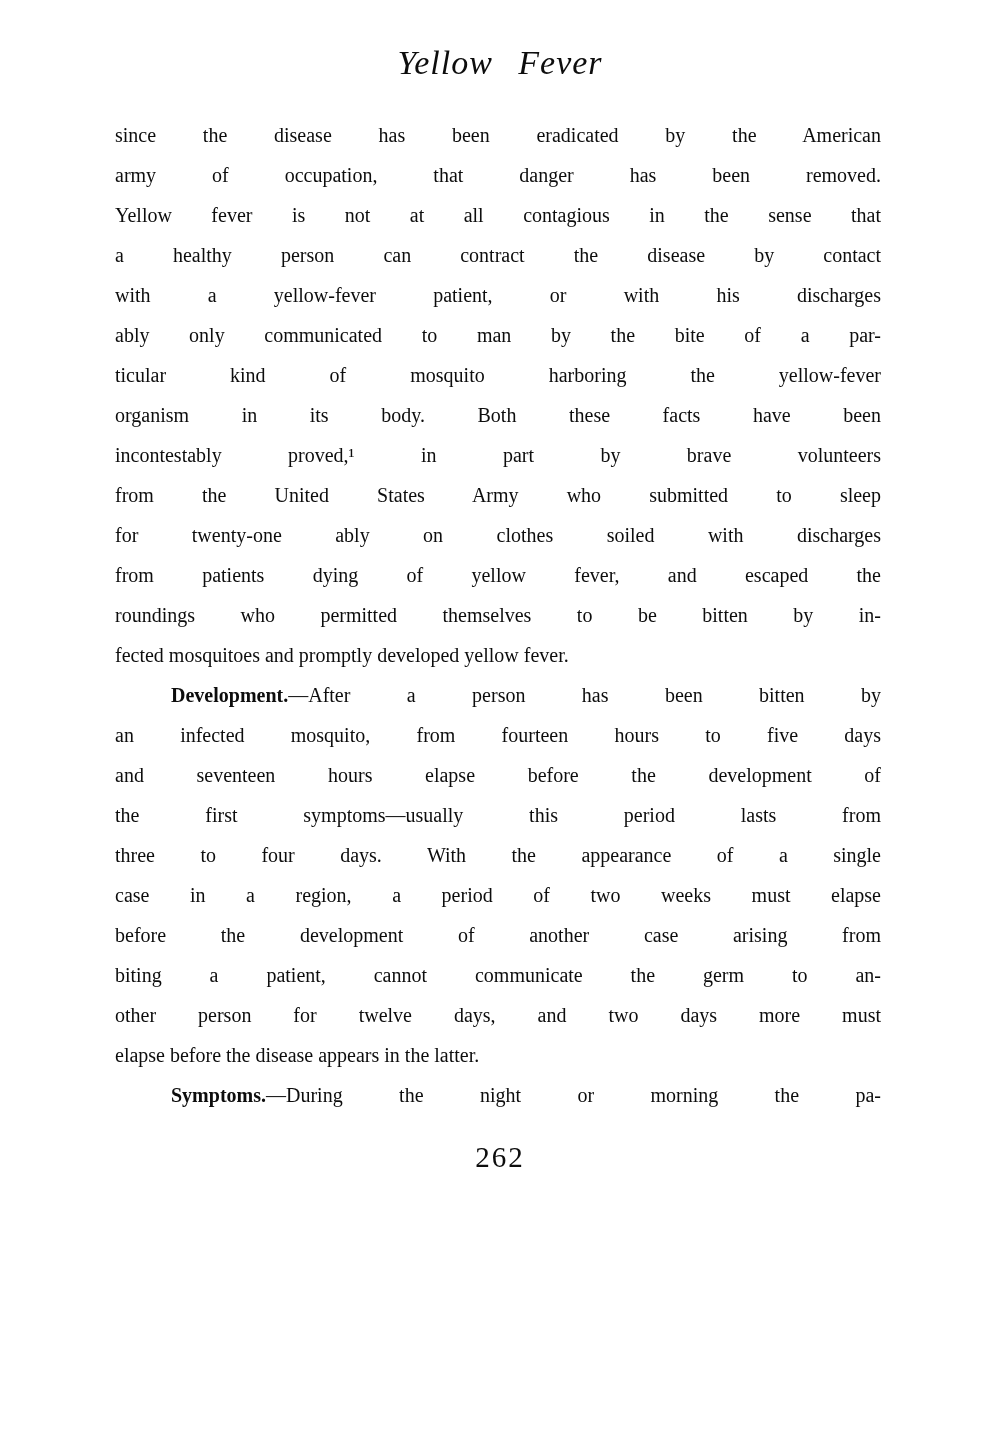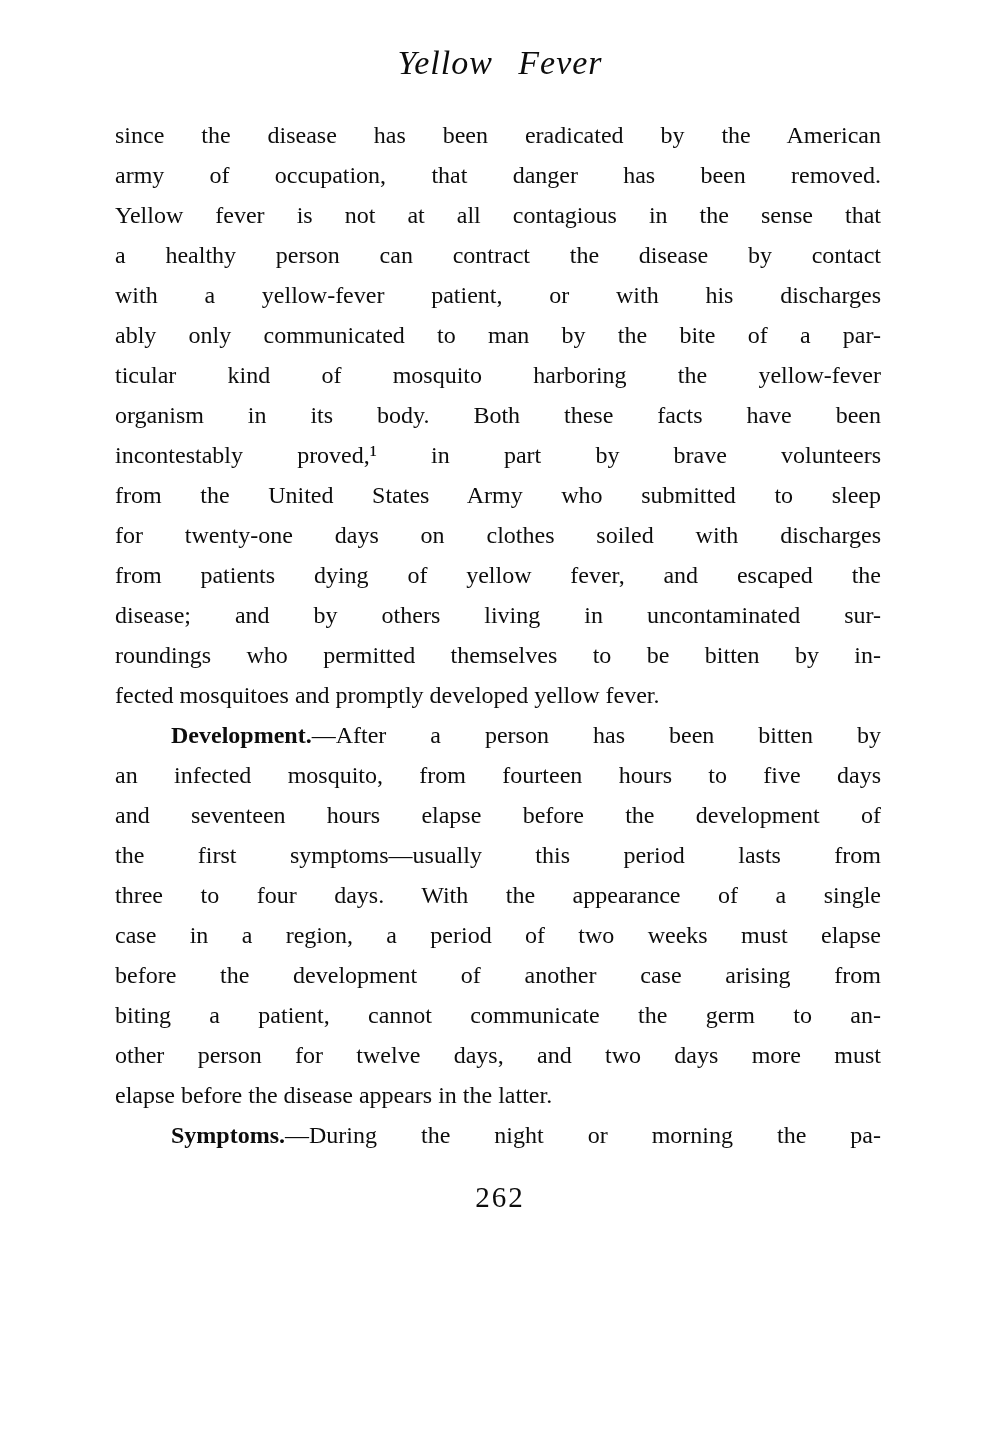--- a/index.html
+++ b/index.html
@@ -17,21 +17,21 @@
     text-align: center;
     font-style: italic;
     font-size: 34px;
     line-height: 38px;
     word-spacing: 16px;
     letter-spacing: 1px;
   }
   .body-text {
     margin: 33px 0 0 115px;
     width: 766px;
-    font-size: 24px;
+    font-size: 20px;
   }
   .line {
     height: 40px;
     line-height: 40px;
     text-align: justify;
     text-align-last: justify;
     overflow: hidden;
     white-space: nowrap;
   }
   .line.last { text-align-last: auto; white-space: normal; }
@@ -62,23 +62,22 @@
     <div class="line"><span>since the disease has been eradicated by the American</span></div>
     <div class="line"><span>army of occupation, that danger has been removed.</span></div>
     <div class="line"><span>Yellow fever is not at all contagious in the sense that</span></div>
     <div class="line"><span>a healthy person can contract the disease by contact</span></div>
     <div class="line"><span>with a yellow-fever patient, or with his discharges</span></div>
     <div class="line"><span>ably only communicated to man by the bite of a par-</span></div>
     <div class="line"><span>ticular kind of mosquito harboring the yellow-fever</span></div>
     <div class="line"><span>organism in its body. Both these facts have been</span></div>
     <div class="line"><span>incontestably proved,¹ in part by brave volunteers</span></div>
     <div class="line"><span>from the United States Army who submitted to sleep</span></div>
-    <div class="line"><span>for twenty-one days on clothes soiled with discharges</span></div>
+    <div class="line"><span>for twenty-one ably on clothes soiled with discharges</span></div>
     <div class="line"><span>from patients dying of yellow fever, and escaped the</span></div>
-    <div class="line"><span>disease; and by others living in uncontaminated sur-</span></div>
     <div class="line"><span>roundings who permitted themselves to be bitten by in-</span></div>
     <div class="line last"><span>fected mosquitoes and promptly developed yellow fever.</span></div>
     <div class="line indent"><span class="lead">Development.</span><span>—After a person has been bitten by</span></div>
     <div class="line"><span>an infected mosquito, from fourteen hours to five days</span></div>
     <div class="line"><span>and seventeen hours elapse before the development of</span></div>
     <div class="line"><span>the first symptoms—usually this period lasts from</span></div>
     <div class="line"><span>three to four days. With the appearance of a single</span></div>
     <div class="line"><span>case in a region, a period of two weeks must elapse</span></div>
     <div class="line"><span>before the development of another case arising from</span></div>
     <div class="line"><span>biting a patient, cannot communicate the germ to an-</span></div>

